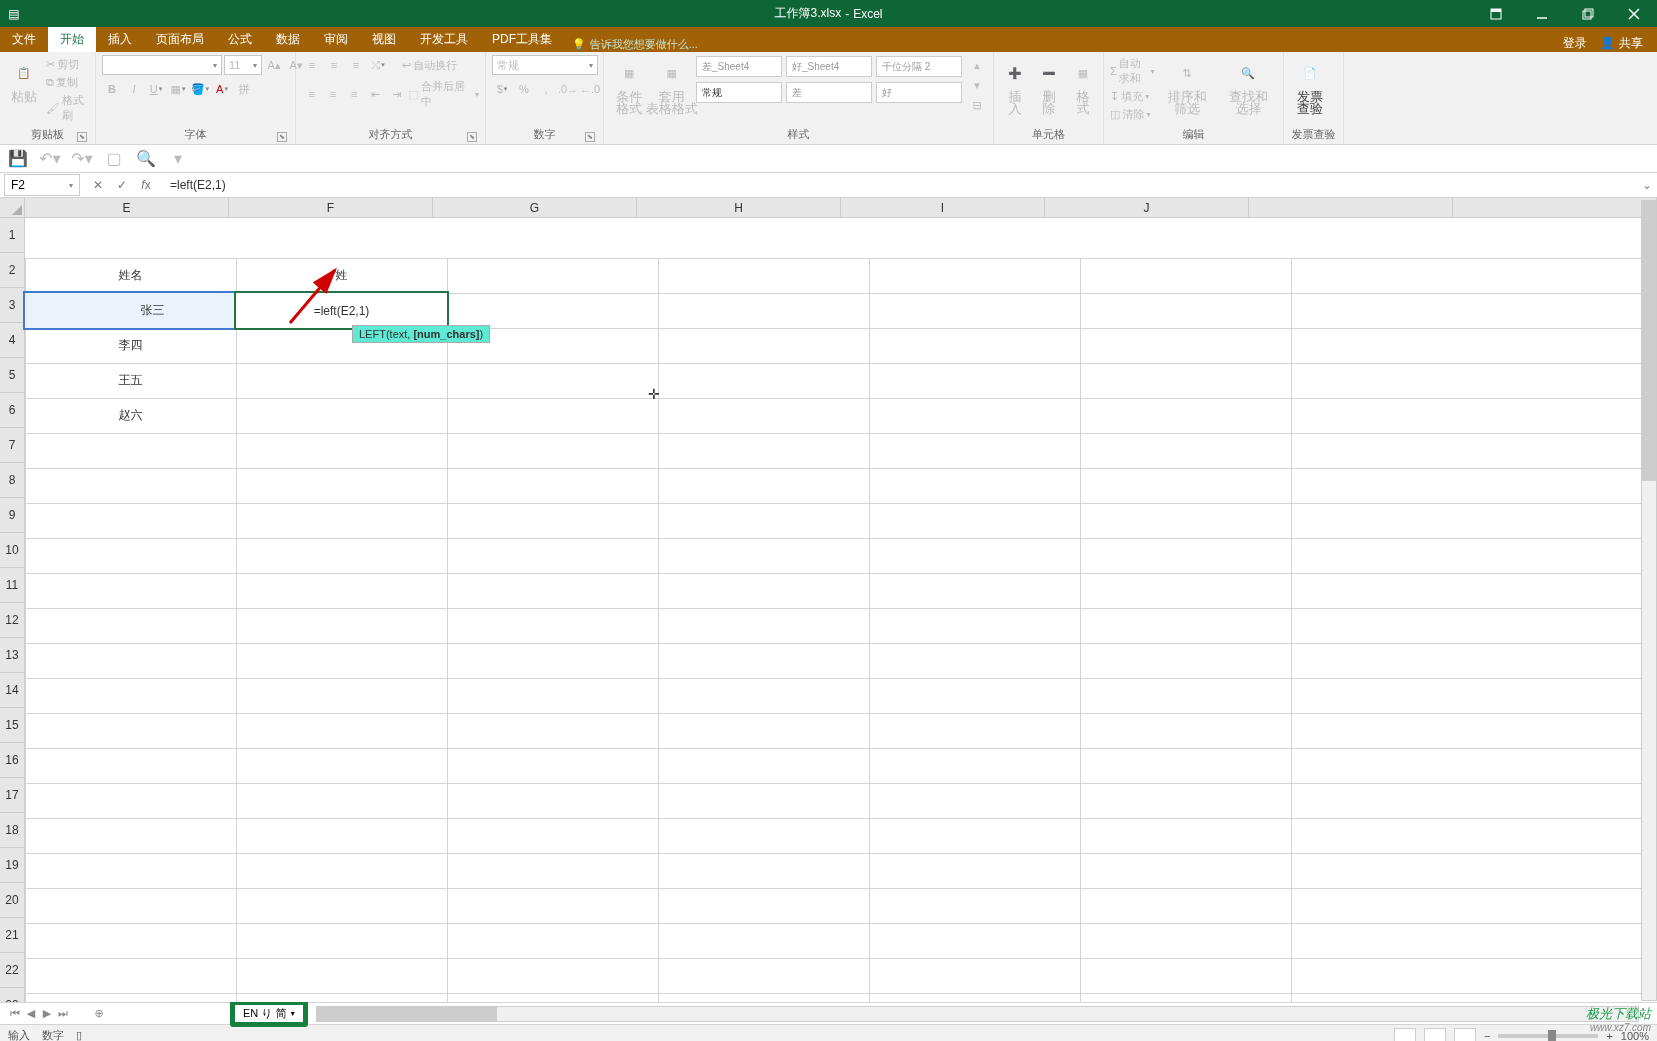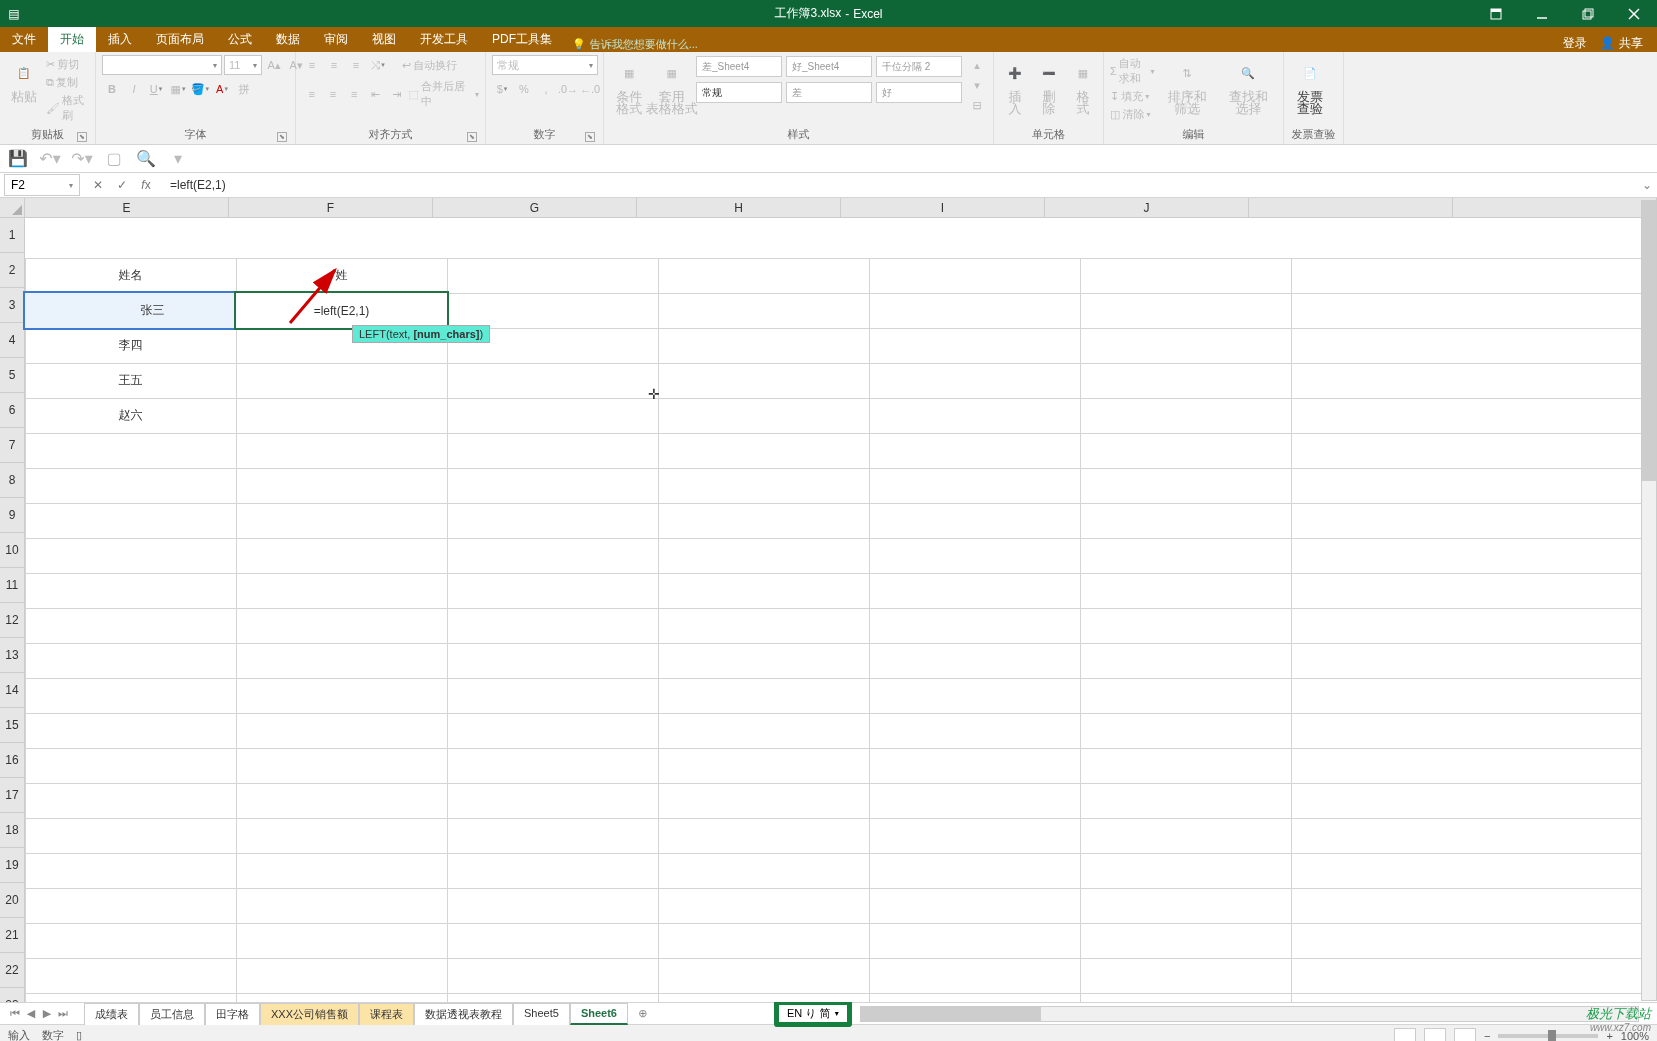--- a/index.html
+++ b/index.html
@@ -462,30 +462,20 @@
   </div>
 
 <div class="sheettabs">
   <div class="nav">
     <div class="navbtn">⏮</div>
     <div class="navbtn">◀</div>
     <div class="navbtn">▶</div>
     <div class="navbtn">⏭</div>
   </div>
   <div class="sep"></div>
-  <div id="sheettabs-list" style="display:flex">
-      <div class="stab">成绩表</div>
-      <div class="stab">员工信息</div>
-      <div class="stab">田字格</div>
-      <div class="stab hilite">XXX公司销售额</div>
-      <div class="stab hilite">课程表</div>
-      <div class="stab">数据透视表教程</div>
-      <div class="stab">Sheet5</div>
-      <div class="stab active">Sheet6</div>
-    </div>
   <div class="addbtn">⊕</div>
   <div class="imepill">
       <span>EN り 简</span>
       <span style="font-size:8px">▾</span>
     </div>
   <div class="hscroll">
       <div class="thumb"></div>
     </div>
   <div style="width:18px"></div>
 </div>

